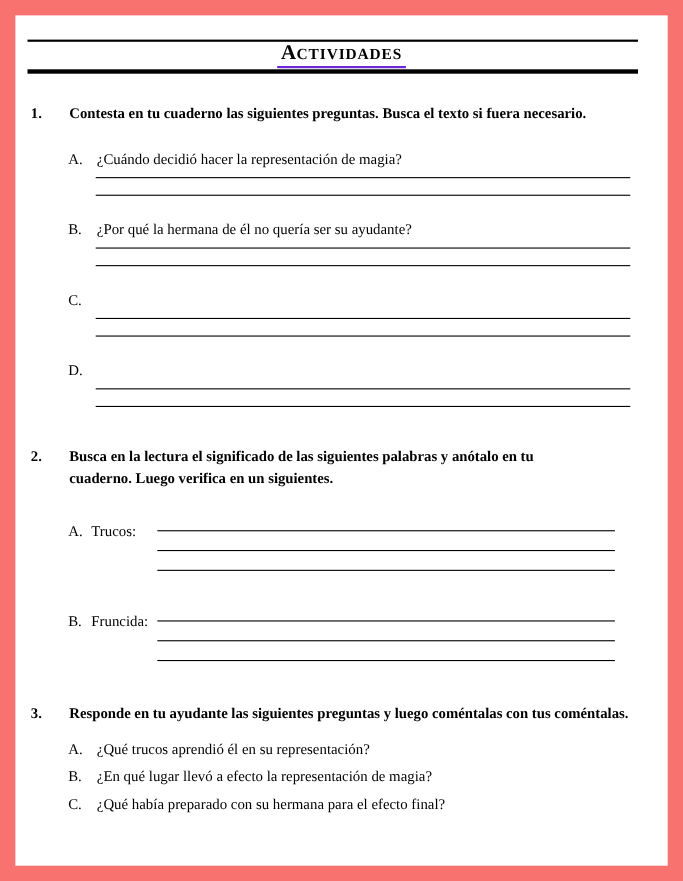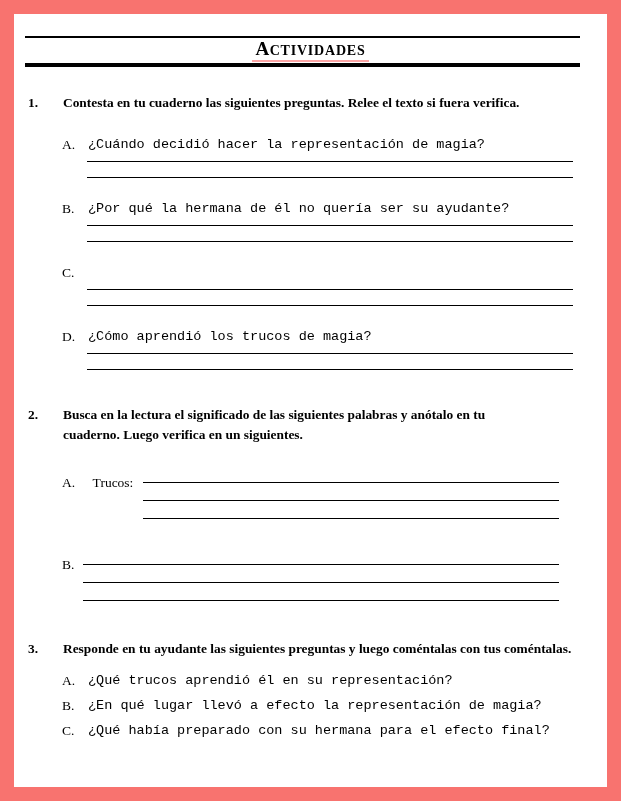--- a/index.html
+++ b/index.html
@@ -15,47 +15,47 @@
     position:absolute; top:14px; left:14px; right:14px; bottom:14px;
     background:#ffffff;
     font-size:13.5px;
     overflow:hidden;
   }
 
   
   .rule-thin  { margin:22px 27px 0 11px; border-top:2px solid #000; height:0; }
   .rule-thick { margin:1px 27px 0 11px;  border-top:4.5px solid #000; height:0; }
   .title-row  { text-align:center; margin-top:2px; line-height:17px; }
-  .title-box  { display:inline-block; border-bottom:2px solid #fca5a5; padding:0 3px 1px 3px; font-weight:700; }
+  .title-box  { display:inline-block; border-bottom:2px solid #6d28d9; padding:0 3px 1px 3px; font-weight:700; }
   .title-initial { font-size:19px; letter-spacing:0.5px; }
   .title-rest    { font-size:14px;  letter-spacing:0.8px; }
 
   
   .sec-head { display:flex; margin:0 16px 0 14px; font-weight:700; font-size:13.4px; line-height:20.5px; }
   .sec-num  { flex:none; width:35px; }
   .sec-instr { flex:1; min-width:0; }
   .instr-line { white-space:nowrap; }
   #sec1 .sec-head { margin-top:26px; }
   #sec2 .sec-head { margin-top:35px; }
   #sec3 .sec-head { margin-top:38px; }
 
   
   .q-block { margin:0 34px 0 48px; }
   .q-head  { display:flex; margin-top:22px; line-height:17px; }
   .q-label { flex:none; width:26px; }
-  .q-text  { white-space:nowrap;font-family:Liberation Mono, monospace; }
+  .q-text  { white-space:nowrap; }
   .ans-line { border-bottom:1.6px solid #000; height:8px; margin-left:25px; }
   .ans-line + .ans-line { height:15px; }
 
   
   .vocab-row { display:flex; margin:0 48px; line-height:17px; }
   .vocab-row.first  { margin-top:28px; }
   .vocab-row.second { margin-top:37px; }
   .vocab-label { flex:none; width:21px; }
-  .vocab-word  { flex:none; width:60px;text-align:center; }
+  .vocab-word  { flex:none; width:60px; }
   .vocab-lines { flex:1; min-width:0; }
   .v-line { border-bottom:1.6px solid #000; height:8px; }
   .v-line + .v-line { height:17px; }
 
   
   #sec3 .q-head.firstq { margin-top:13px; }
   #sec3 .q-head { margin-top:8px; }
 </style>
 </head>
 <body>
@@ -65,21 +65,21 @@
   <div class="rule-thin"></div>
   <div class="title-row">
     <span class="title-box"><span class="title-initial">A</span><span class="title-rest">CTIVIDADES</span></span>
   </div>
   <div class="rule-thick"></div>
 
   <div id="sec1">
     <div class="sec-head">
       <span class="sec-num">1.</span>
       <span class="sec-instr">
-        <span class="instr-line">Contesta en tu cuaderno las siguientes preguntas. Relee el texto si fuera verifica.</span>
+        <span class="instr-line">Contesta en tu cuaderno las siguientes preguntas. Busca el texto si fuera necesario.</span>
       </span>
     </div>
 
     <div class="q-block">
       <div class="q-head">
         <span class="q-label">A.</span>
         <span class="q-text">¿Cuándo decidió hacer la representación de magia?</span>
       </div>
       <div class="ans-line"></div>
       <div class="ans-line"></div>
@@ -98,21 +98,20 @@
       <div class="q-head">
         <span class="q-label">C.</span>
       </div>
       <div class="ans-line"></div>
       <div class="ans-line"></div>
     </div>
 
     <div class="q-block">
       <div class="q-head">
         <span class="q-label">D.</span>
-        <span class="q-text">¿Cómo aprendió los trucos de magia?</span>
       </div>
       <div class="ans-line"></div>
       <div class="ans-line"></div>
     </div>
   </div>
 
   <div id="sec2">
     <div class="sec-head">
       <span class="sec-num">2.</span>
       <span class="sec-instr">
@@ -126,20 +125,21 @@
       <span class="vocab-word">Trucos:</span>
       <span class="vocab-lines">
         <span class="v-line" style="display:block"></span>
         <span class="v-line" style="display:block"></span>
         <span class="v-line" style="display:block"></span>
       </span>
     </div>
 
     <div class="vocab-row second">
       <span class="vocab-label">B.</span>
+      <span class="vocab-word">Fruncida:</span>
       <span class="vocab-lines">
         <span class="v-line" style="display:block"></span>
         <span class="v-line" style="display:block"></span>
         <span class="v-line" style="display:block"></span>
       </span>
     </div>
   </div>
 
   <div id="sec3">
     <div class="sec-head">

